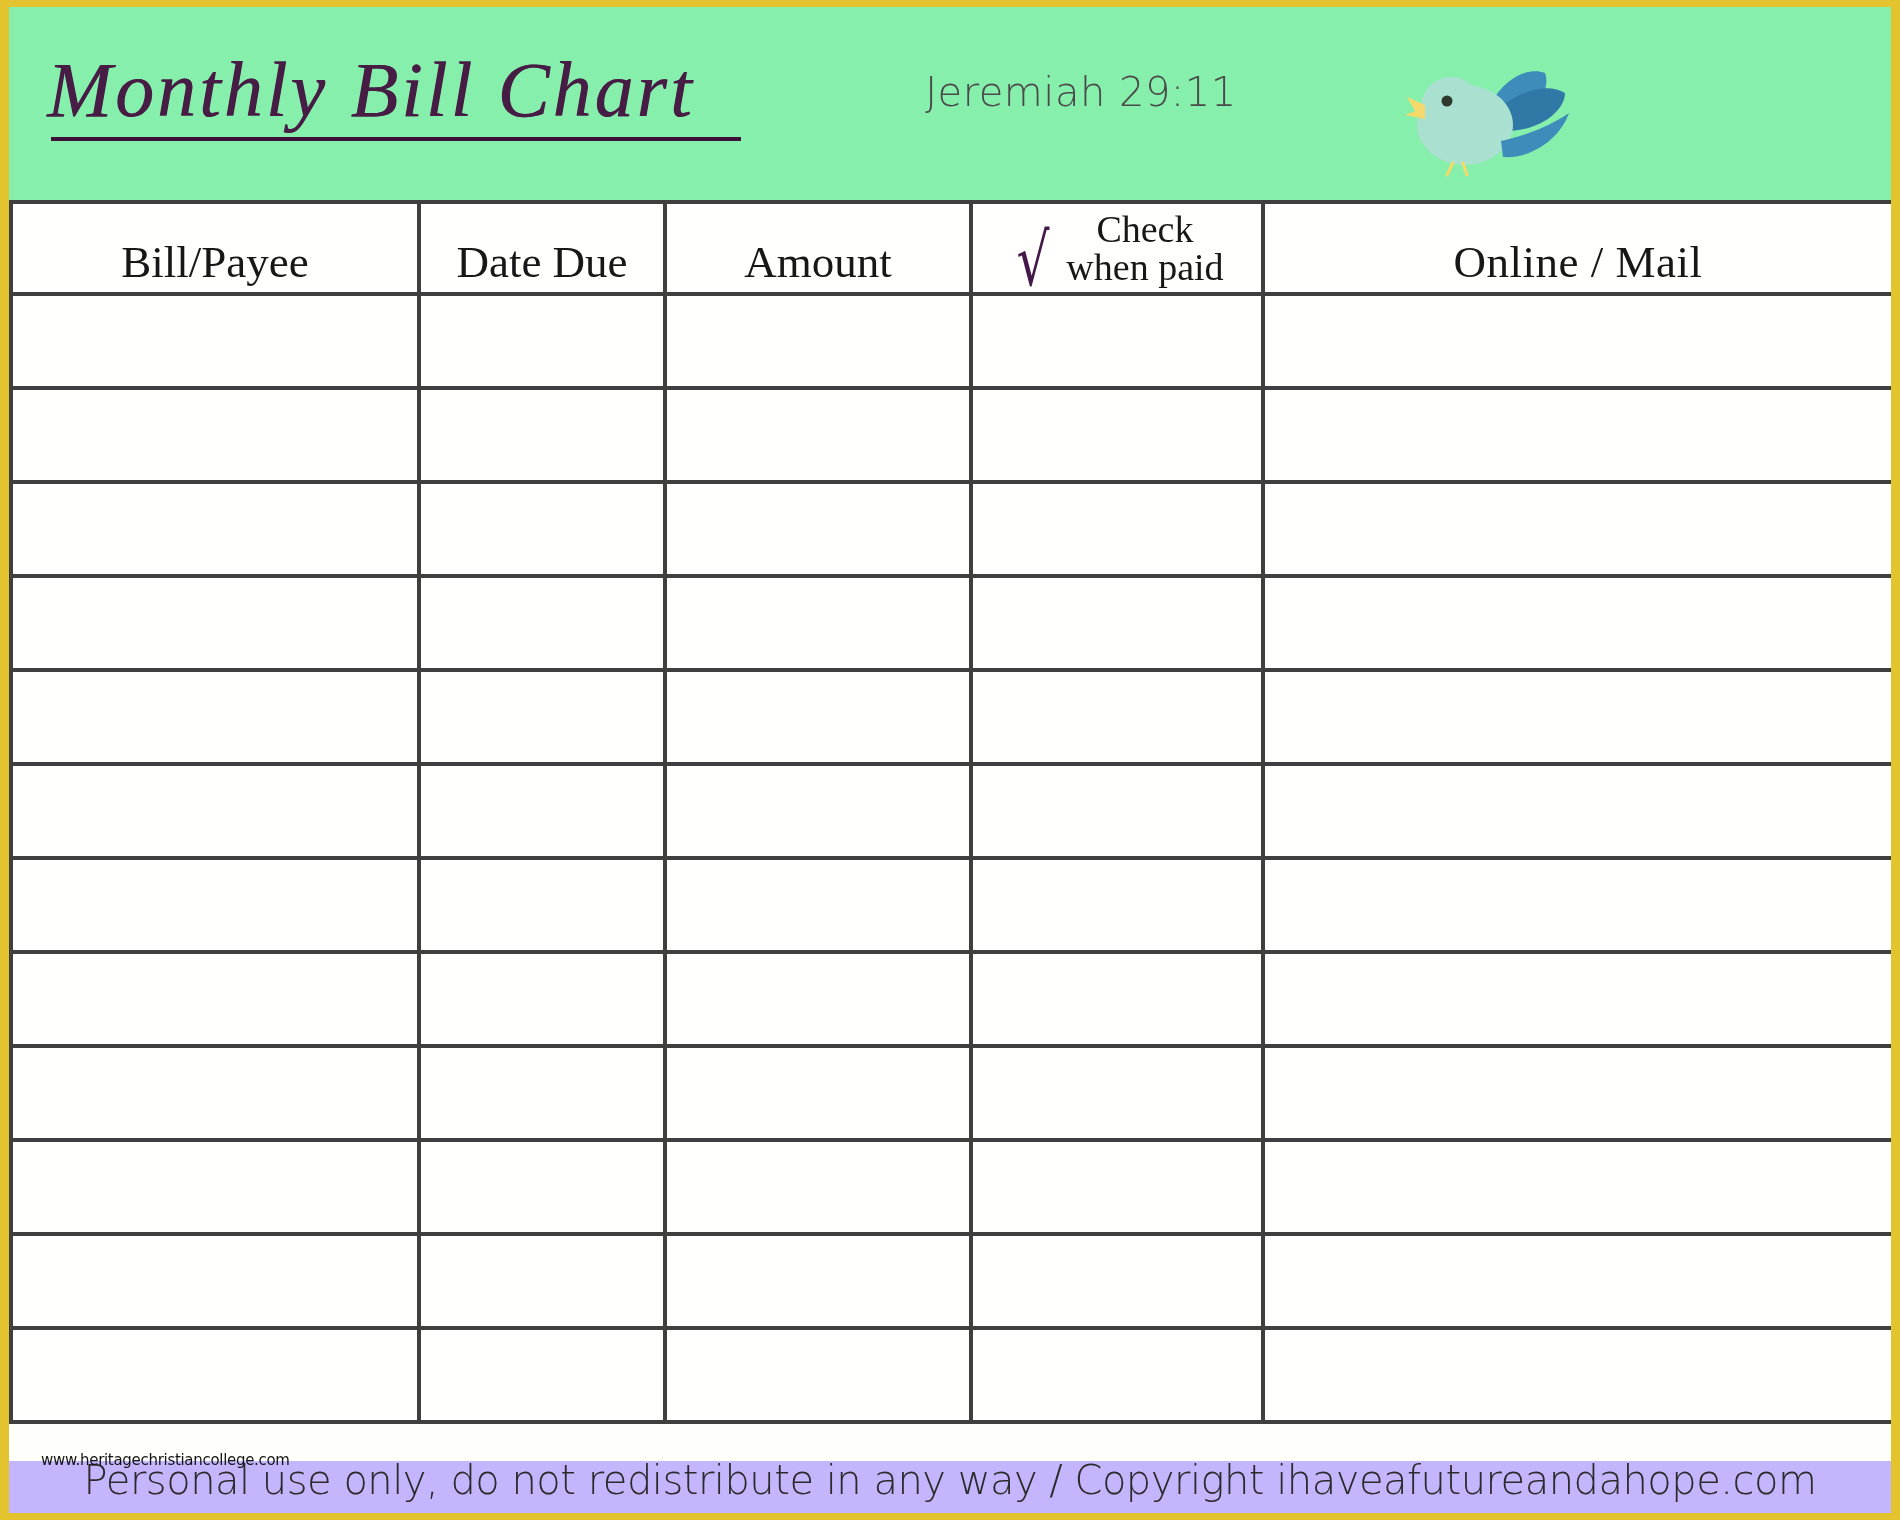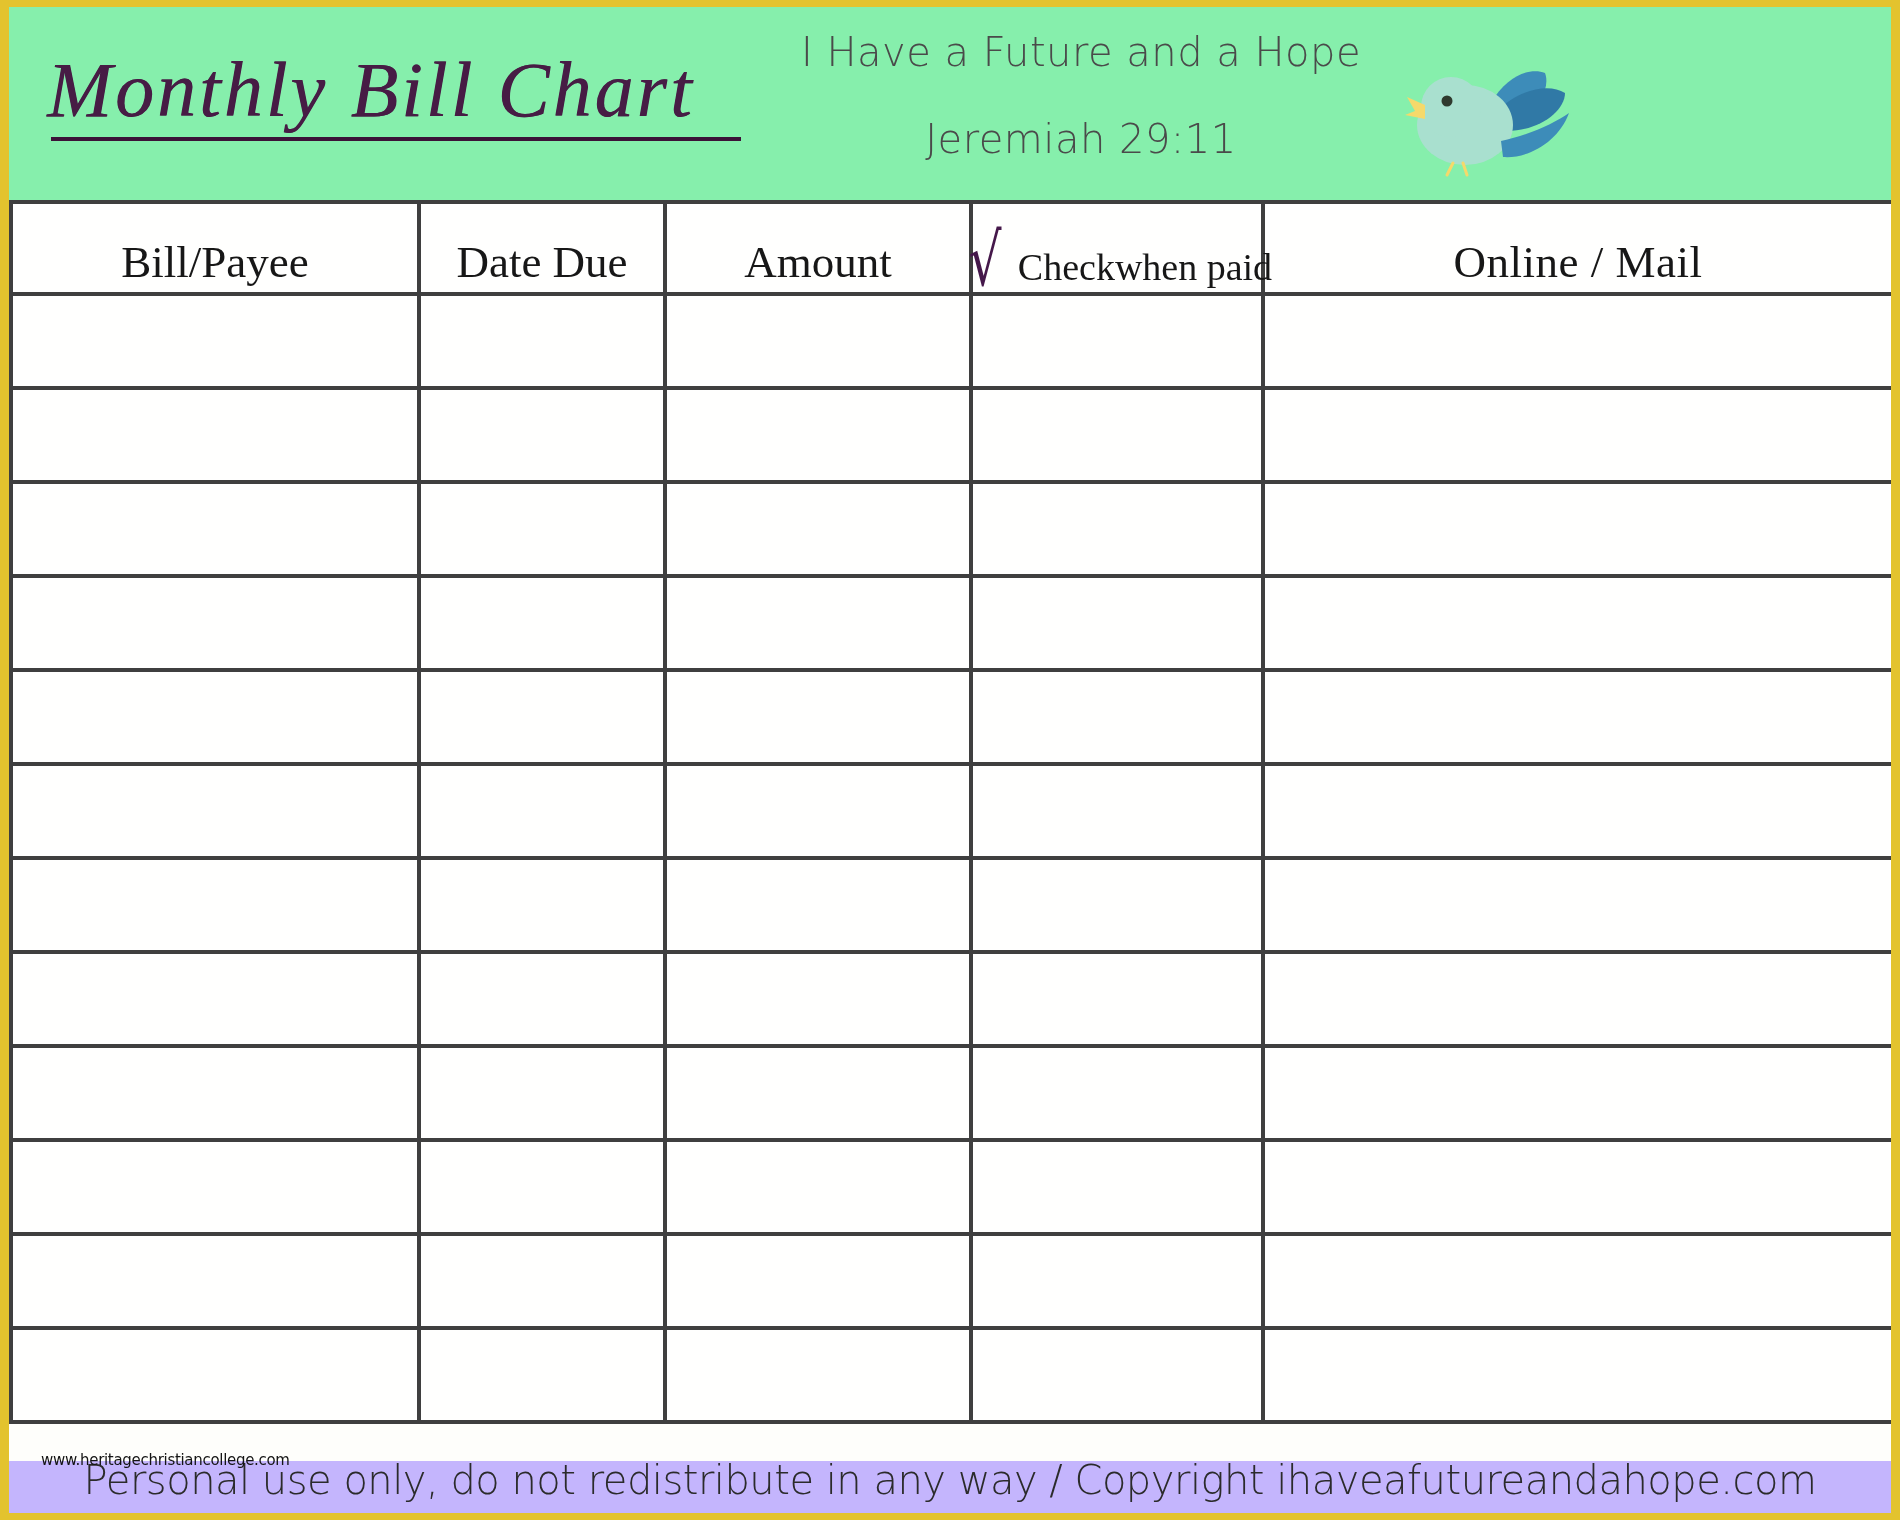--- a/index.html
+++ b/index.html
@@ -130,21 +130,21 @@
     font-family: "DejaVu Sans", sans-serif;
     font-size: 72px;
     line-height: 0.78;
     color: #45184A;
     font-weight: 400;
     transform: scaleX(0.72) translateY(2px);
     transform-origin: bottom center;
   }
   .check-words {
     display: flex;
-    flex-direction: row;
+    flex-direction: column;
     align-items: center;
     line-height: 1.0;
   }
   .check-words span {
     font-family: "Liberation Serif", serif;
     font-size: 38px;
     color: #171717;
     white-space: nowrap;
   }
 
@@ -188,21 +188,20 @@
 <body>
 
 <div id="page">
 
   <div id="header">
 
     <div id="title">Monthly Bill Chart</div>
     <div id="title-underline"></div>
 
     <div id="tagline">
-      <span class="line1">I Have a Future and a Hope</span>
       <span class="line2">Jeremiah 29:11</span>
     </div>
 
     <div id="bird">
       <svg viewBox="0 0 200 130" width="200" height="130" xmlns="http://www.w3.org/2000/svg">
 
         <path d="M112 54 C128 26 152 18 166 24 C172 40 158 64 132 74 Z" fill="#3D8CB9"></path>
 
         <path d="M118 62 C140 40 170 34 186 44 C186 62 160 82 128 82 Z" fill="#3079A6"></path>
 

